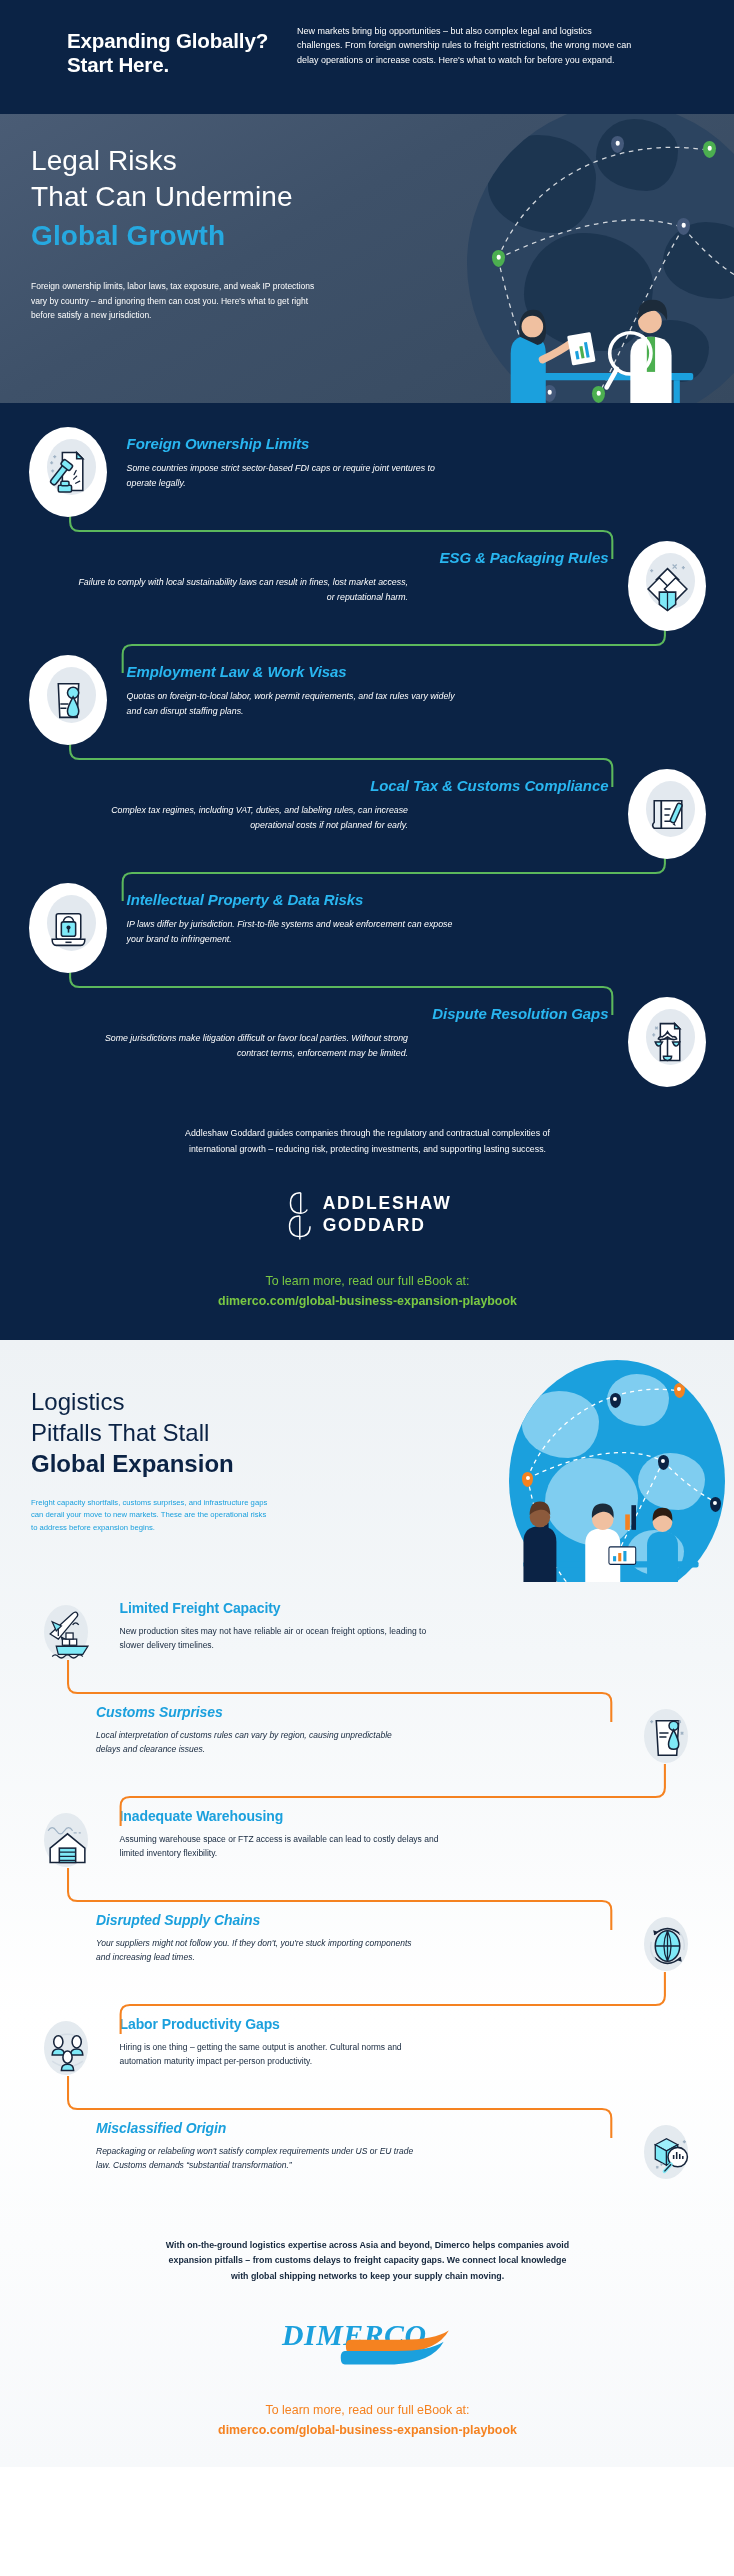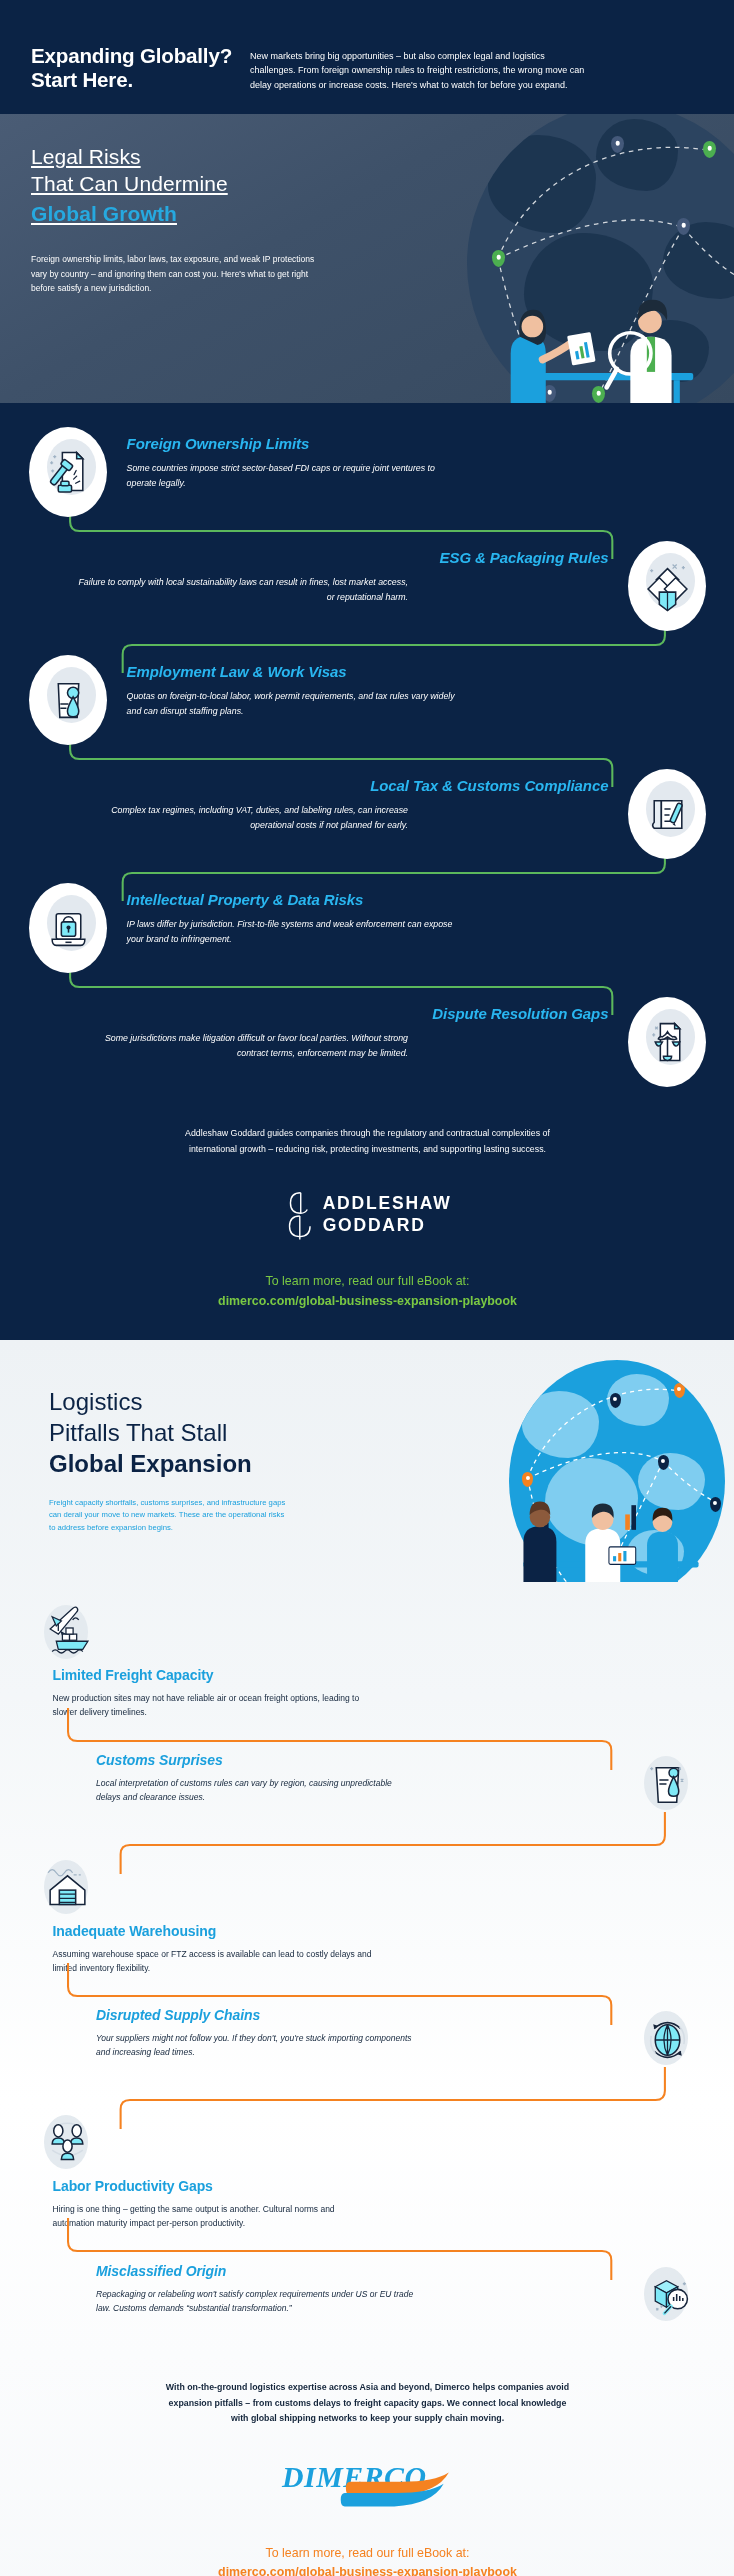--- a/index.html
+++ b/index.html
@@ -13,23 +13,24 @@
   .page { width: 735px; position: relative; overflow: hidden; }
 
   
   .sec-legal { background: #0b2345; position: relative; }
 
   
   .topstrip {
     background: #0b2345;
     padding: 20.6px 31px 21.6px 31px;
     display: flex;
-    align-items: flex-end;
-    gap: 13px;
+    align-items: flex-start;
+    gap: 24px;
     min-height: 114px;
+    margin-left: 36px;
   }
   .topstrip-title {
     color: #ffffff;
     font-size: 20.6px;
     line-height: 1.18;
     font-weight: bold;
     letter-spacing: -0.2px;
     width: 206px;
     flex: 0 0 206px;
     padding-top: 8.2px;
@@ -79,26 +80,25 @@
   }
   .nd-green { background: #4caf50; }
   .nd-grey  { background: #44597a; }
   .hero-people {
     position: absolute; right: 20.6px; bottom: -5.2px;
     width: 222px; height: 165px;
   }
   .hero-title {
     position: relative; z-index: 3;
     color: #ffffff;
-    font-size: 21px;
+    font-size: 28px;
     line-height: 1.30;
     font-weight: 300;
     letter-spacing: 0.1px;
     max-width: 361px;
-    text-decoration: underline;
   }
   .hero-title .accent { color: #26a9e0; font-weight: bold; display:block; margin-top: 2.1px;}
   .hero-sub {
     position: relative; z-index: 3;
     color: #ffffff;
     font-size: 8.5px;
     line-height: 1.72;
     margin-top: 25px;
     max-width: 289px;
   }
@@ -159,21 +159,21 @@
   .ag-words div {
     color: #fff; font-size: 17.5px; font-weight: bold;
     letter-spacing: 1.8px; line-height: 1.28;
   }
   .cta-green { color: #7ac943; font-size: 12.4px; line-height: 1.6; }
   .cta-green .url { font-weight: bold; display:block; }
 
   
   .sec-log { background: linear-gradient(180deg,#eef2f5 0%, #f4f7f9 28%, #ffffff 60%, #f7f9fb 100%); position: relative; }
 
-  .log-hero { position: relative; padding: 46px 31px 20.6px 31px; min-height: 242px; overflow:hidden;margin-left:18px; }
+  .log-hero { position: relative; padding: 46px 31px 20.6px 31px; min-height: 242px; overflow:hidden; }
   .log-globe {
     position: absolute; right: 10.3px; top: 20.6px;
     width: 216px; height: 242px; border-radius: 50%;
     background: #1ba0dd; overflow: hidden;
   }
   .log-globe .lm { position:absolute; background:#7fcdf0; border-radius: 48% 52% 40% 60% / 50% 46% 54% 50%; }
   .lg1 { width: 77px; height: 67px; left: 13.4px; top: 31px; }
   .lg2 { width: 62px; height: 52px; left: 98px; top: 13.4px; }
   .lg3 { width: 93px; height: 88px; left: 36px; top: 98px; }
   .lg4 { width: 67px; height: 57px; left: 129px; top: 93px; }
@@ -192,21 +192,21 @@
   .log-title .bold { font-weight: bold; display:block; }
   .log-sub {
     position: relative; z-index: 3;
     color: #1ba0dd; font-size: 7.7px; line-height: 1.6;
     margin-top: 17.5px; max-width: 242px;
   }
 
   .log-list { position: relative; padding: 13.4px 0 5.2px 0; }
   .log-row {
     position: relative; display: flex; align-items: flex-start;
-    padding: 0 34px; margin-bottom: 27px; min-height: 77px; flex-direction: column;
+    padding: 0 34px; margin-bottom: 27px; min-height: 77px;
   }
   .log-row.right-icon { flex-direction: row-reverse; }
   .log-badge {
     flex: 0 0 67px; width: 67px; height: 77px;
     display:flex; align-items:center; justify-content:center;
     position: relative; z-index: 4;
   }
   .log-badge .halo {
     position:absolute; width: 44px; height: 54px;
     background:#e4eaef; border-radius:50%; left: 10.3px; top: 9.3px;

